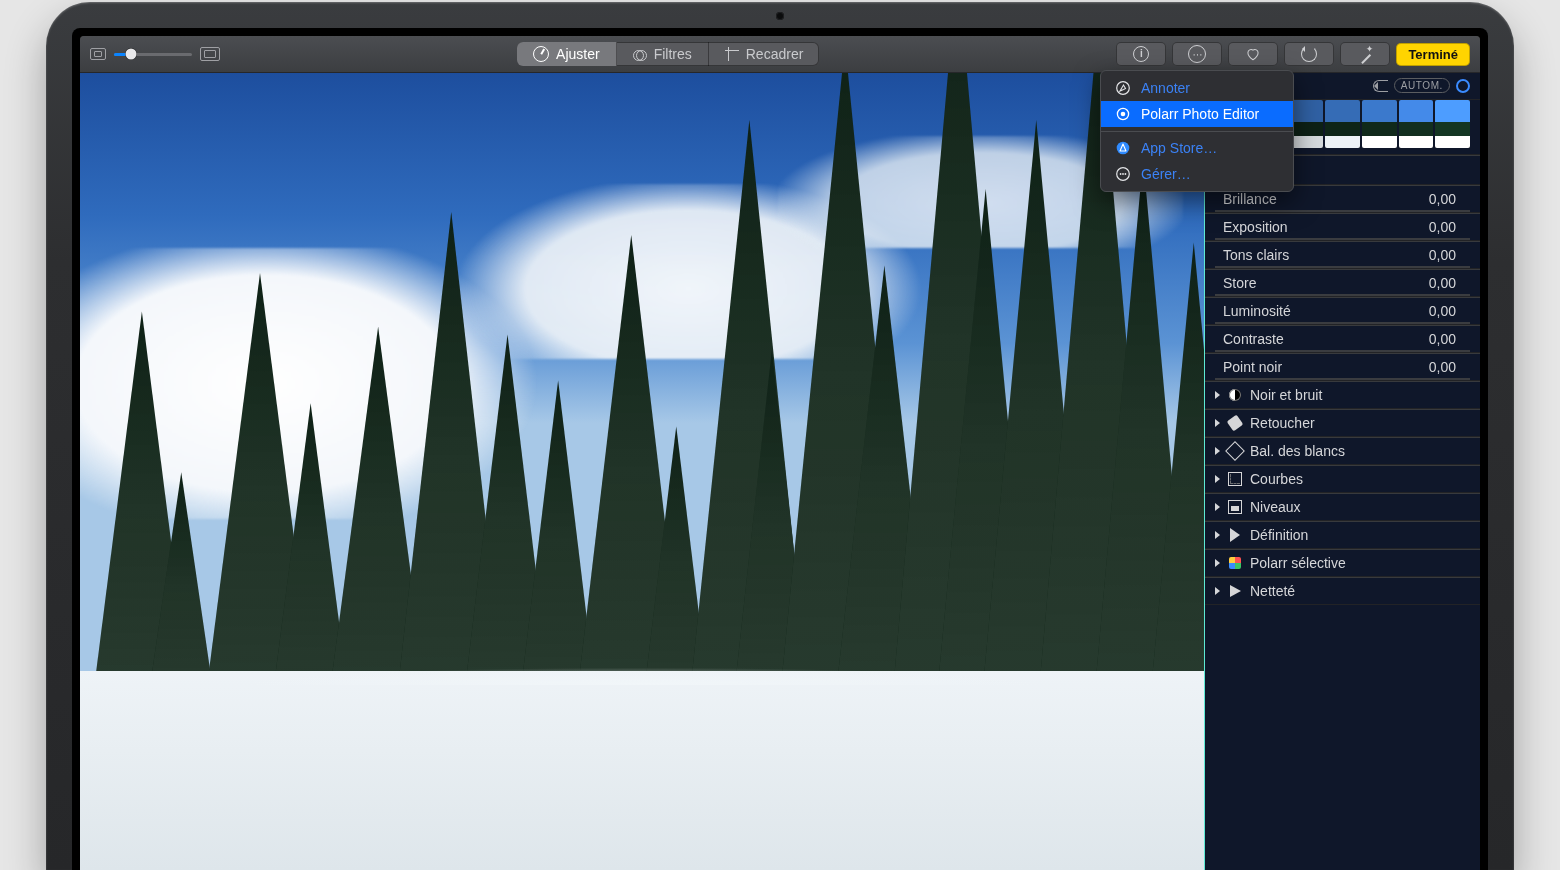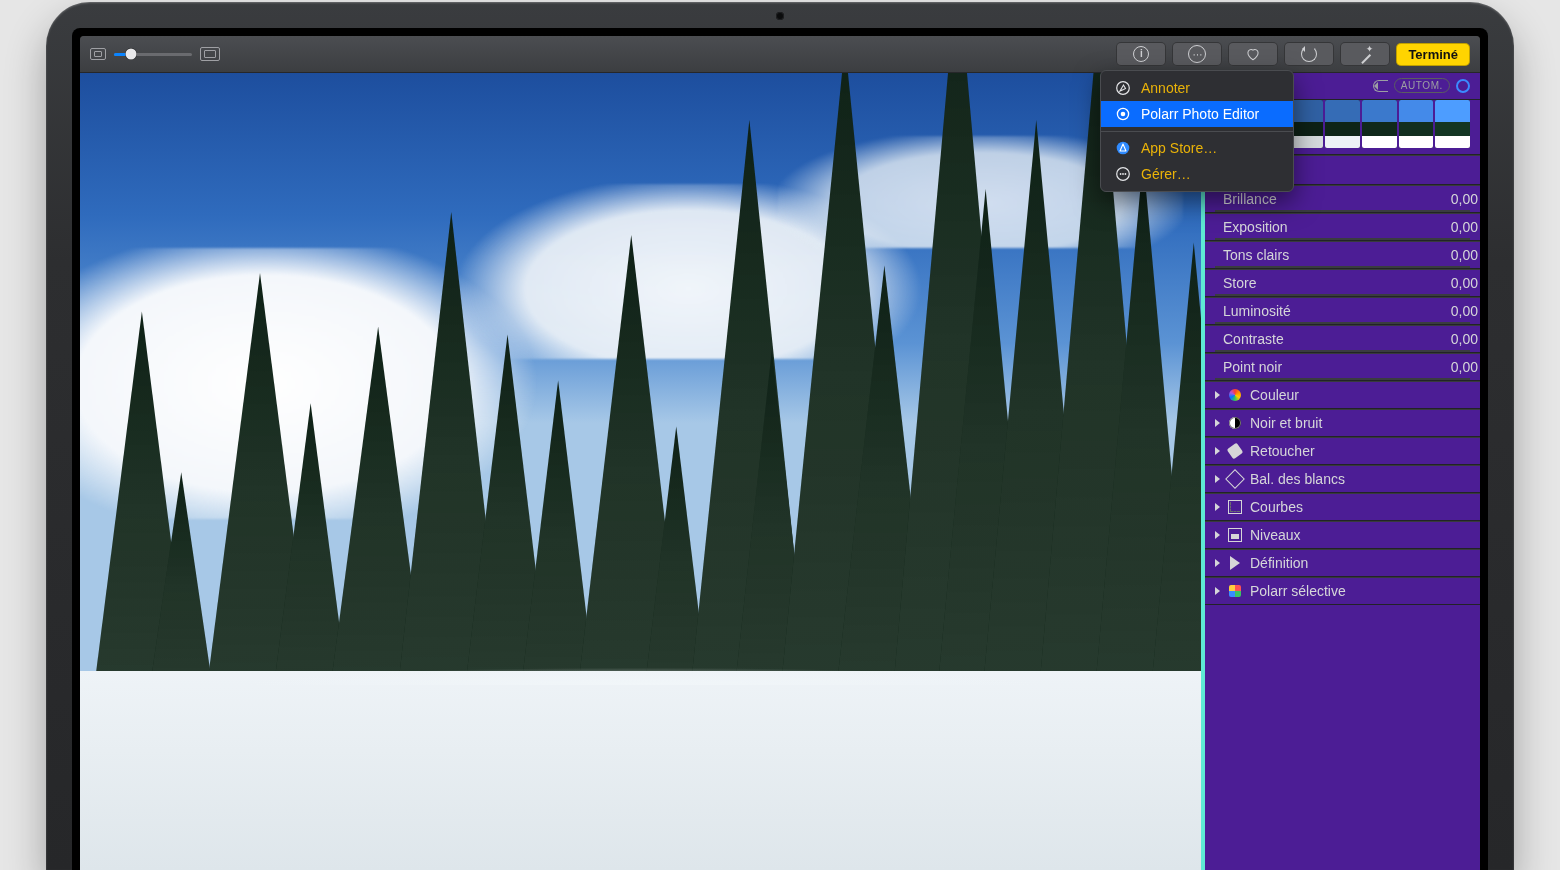--- a/index.html
+++ b/index.html
@@ -34,42 +34,42 @@
   .cloud{position:absolute;filter:blur(1px);}
   .cloud.c1{left:-6%;top:22%;width:56%;height:34%;background:radial-gradient(60% 80% at 40% 50%,#fff 0%,#f4f7fb 50%,rgba(255,255,255,0) 72%);}
   .cloud.c2{left:30%;top:14%;width:48%;height:22%;background:radial-gradient(60% 90% at 50% 60%,#fff 0%,#eef3f8 50%,rgba(255,255,255,0) 72%);opacity:.92;}
   .cloud.c3{left:62%;top:8%;width:36%;height:14%;background:radial-gradient(70% 90% at 50% 60%,#fff 0%,#eaf1f6 50%,rgba(255,255,255,0) 74%);opacity:.78;}
   .trees{position:absolute;left:0;right:0;top:30%;bottom:22%;}
   .tree{position:absolute;bottom:0;background:linear-gradient(180deg,#0d2015,#14281b 50%,#0f2417);clip-path:polygon(50% 0,98% 100%,2% 100%);}
   .tree::after{content:"";position:absolute;inset:0;background:linear-gradient(180deg,transparent,rgba(255,255,255,.5) 60%,rgba(255,255,255,.8));mix-blend-mode:screen;clip-path:polygon(50% 0,98% 100%,2% 100%);opacity:.12;}
   .snow{position:absolute;left:0;right:0;bottom:0;height:25%;background:linear-gradient(180deg,#eef3f7 0%,#e8eef2 40%,#dee6eb 100%);}
   .snow::before{content:"";position:absolute;left:0;right:0;top:-10px;height:24px;background:radial-gradient(50% 100% at 50% 100%,#f1f6f9 0%,rgba(241,246,249,0) 72%);}
 
-  .sidebar{position:absolute;right:0;top:36px;bottom:0;width:275px;background:#4c1d95;border-left:4px solid #5eead4;overflow:hidden;font-size:14px;}
-  .sb-row{display:flex;align-items:center;gap:8px;padding:5px 2px 5px 10px;border-top:1px solid #383a3d;border-bottom:1px solid #222326;color:#d5d6d9;cursor:default;}
+  .sidebar{position:absolute;right:0;top:36px;bottom:0;width:275px;background:#0f172a;border-left:1px solid #5eead4;overflow:hidden;font-size:14px;}
+  .sb-row{display:flex;align-items:center;gap:8px;padding:5px 24px 5px 10px;border-top:1px solid #383a3d;border-bottom:1px solid #222326;color:#d5d6d9;cursor:default;}
   .sb-row.header{padding:6px 12px;}
   .sb-row .tri{width:0;height:0;border-left:5px solid #d5d6d9;border-top:4px solid transparent;border-bottom:4px solid transparent;}
   .sb-row .tri.open{transform:rotate(90deg);}
   .sb-row .spacer{flex:1;}
   .sb-row .val{color:#d5d6d9;font-variant-numeric:tabular-nums;}
   .sb-row .ico{width:14px;height:14px;display:flex;align-items:center;justify-content:center;}
   .adj-head{display:flex;align-items:center;gap:8px;padding:6px 10px;border-bottom:1px solid #222326;}
   .adj-head .undo{margin-left:auto;display:flex;align-items:center;gap:6px;}
   .autoBadge{font-size:10px;color:#9c9ea3;border:1px solid #5b5d61;border-radius:9px;padding:1px 6px;letter-spacing:.6px;}
   .ringDot{width:14px;height:14px;border-radius:50%;border:2px solid #3a8bff;box-sizing:border-box;}
   .thumbs{display:flex;height:48px;padding:0 10px 6px 10px;gap:2px;border-bottom:1px solid #222326;}
   .thumbs .thumb{flex:1;border-radius:2px;position:relative;overflow:hidden;background:#1a1a1a;}
   .thumb .ts{position:absolute;inset:0;background:linear-gradient(180deg,#356cb6 0 45%,#0e2518 45% 75%,#edf2f6 75% 100%);}
   .options-sub .sb-row{padding-left:18px;}
   .options-sub .bar{position:absolute;left:10px;right:10px;bottom:0;height:2px;background:#3a3c40;}
   .options-sub .sb-row{position:relative;}
 
   
   .menu{position:absolute;z-index:50;background:#2e2f33;border:1px solid #4a4c50;border-radius:6px;box-shadow:0 10px 26px rgba(0,0,0,.5);padding:4px 0;width:192px;}
-  .menu .mi{display:flex;align-items:center;gap:10px;padding:5px 14px;color:#eab308;cursor:default;}
+  .menu .mi{display:flex;align-items:center;gap:10px;padding:5px 14px;color:#3b82f6;cursor:default;}
   .menu .mi.sep{border-top:1px solid #4a4c50;margin-top:4px;padding-top:8px;}
   .menu .mi.active{background:#0a6cff;color:#fff;}
   .menu .glyph{width:16px;height:16px;display:flex;align-items:center;justify-content:center;}
 
   
   .i-dial{width:14px;height:14px;border:1.3px solid currentColor;border-radius:50%;position:relative;}
   .i-dial::after{content:"";position:absolute;left:50%;top:50%;width:1.5px;height:6px;background:currentColor;transform:translate(-50%,-100%) rotate(30deg);transform-origin:bottom;}
   .i-filters{width:14px;height:14px;position:relative;}
   .i-filters::before,.i-filters::after{content:"";position:absolute;width:9px;height:9px;border:1.2px solid currentColor;border-radius:50%;}
   .i-filters::before{left:0;top:3px;} .i-filters::after{right:0;top:3px;}
@@ -118,20 +118,36 @@
 
         <div class="toolbar">
           <div class="tb-left">
             <div class="zoom">
               <span class="zoom-icon small"></span>
               <div class="slider"></div>
               <span class="zoom-icon"></span>
             </div>
           </div>
 
+          <div class="tb-center">
+            <div class="seg">
+              <div class="seg-btn active">
+                <span class="i-dial"></span>
+                <span class="label">Ajuster</span>
+              </div>
+              <div class="seg-btn">
+                <span class="i-filters"></span>
+                <span class="label">Filtres</span>
+              </div>
+              <div class="seg-btn">
+                <span class="i-crop"></span>
+                <span class="label">Recadrer</span>
+              </div>
+            </div>
+          </div>
 
           <div class="tb-right">
             <div class="pill">
                 <span class="i-info">i</span>
               </div>
             <div class="pill">
                 <span class="i-more">⋯</span>
               </div>
             <div class="pill">
               <svg class="i-heart" viewBox="0 0 24 22">
@@ -300,27 +316,20 @@
                 <span class="spacer"></span>
                 <span class="val">0,00</span>
                 <div class="bar"></div>
               </div>
             </div>
 
           <div id="adj-groups">
               <div class="sb-row">
                 <span class="tri"></span>
                 <span class="ico">
-                  <span class="i-color"></span>
-                </span>
-                <span>Couleur</span>
-              </div>
-              <div class="sb-row">
-                <span class="tri"></span>
-                <span class="ico">
                   <span class="i-bw"></span>
                 </span>
                 <span>Noir et bruit</span>
               </div>
               <div class="sb-row">
                 <span class="tri"></span>
                 <span class="ico">
                   <span class="i-retouch"></span>
                 </span>
                 <span>Retoucher</span>
@@ -352,20 +361,27 @@
                   <span class="i-def"></span>
                 </span>
                 <span>Définition</span>
               </div>
               <div class="sb-row">
                 <span class="tri"></span>
                 <span class="ico">
                   <span class="i-selcolor"></span>
                 </span>
                 <span>Polarr sélective</span>
+              </div>
+              <div class="sb-row">
+                <span class="tri"></span>
+                <span class="ico">
+                  <span class="i-sharp"></span>
+                </span>
+                <span>Netteté</span>
               </div>
             </div>
         </div>
 
       </div>
     </div>
   </div>
 </div>
 
 </body></html>

